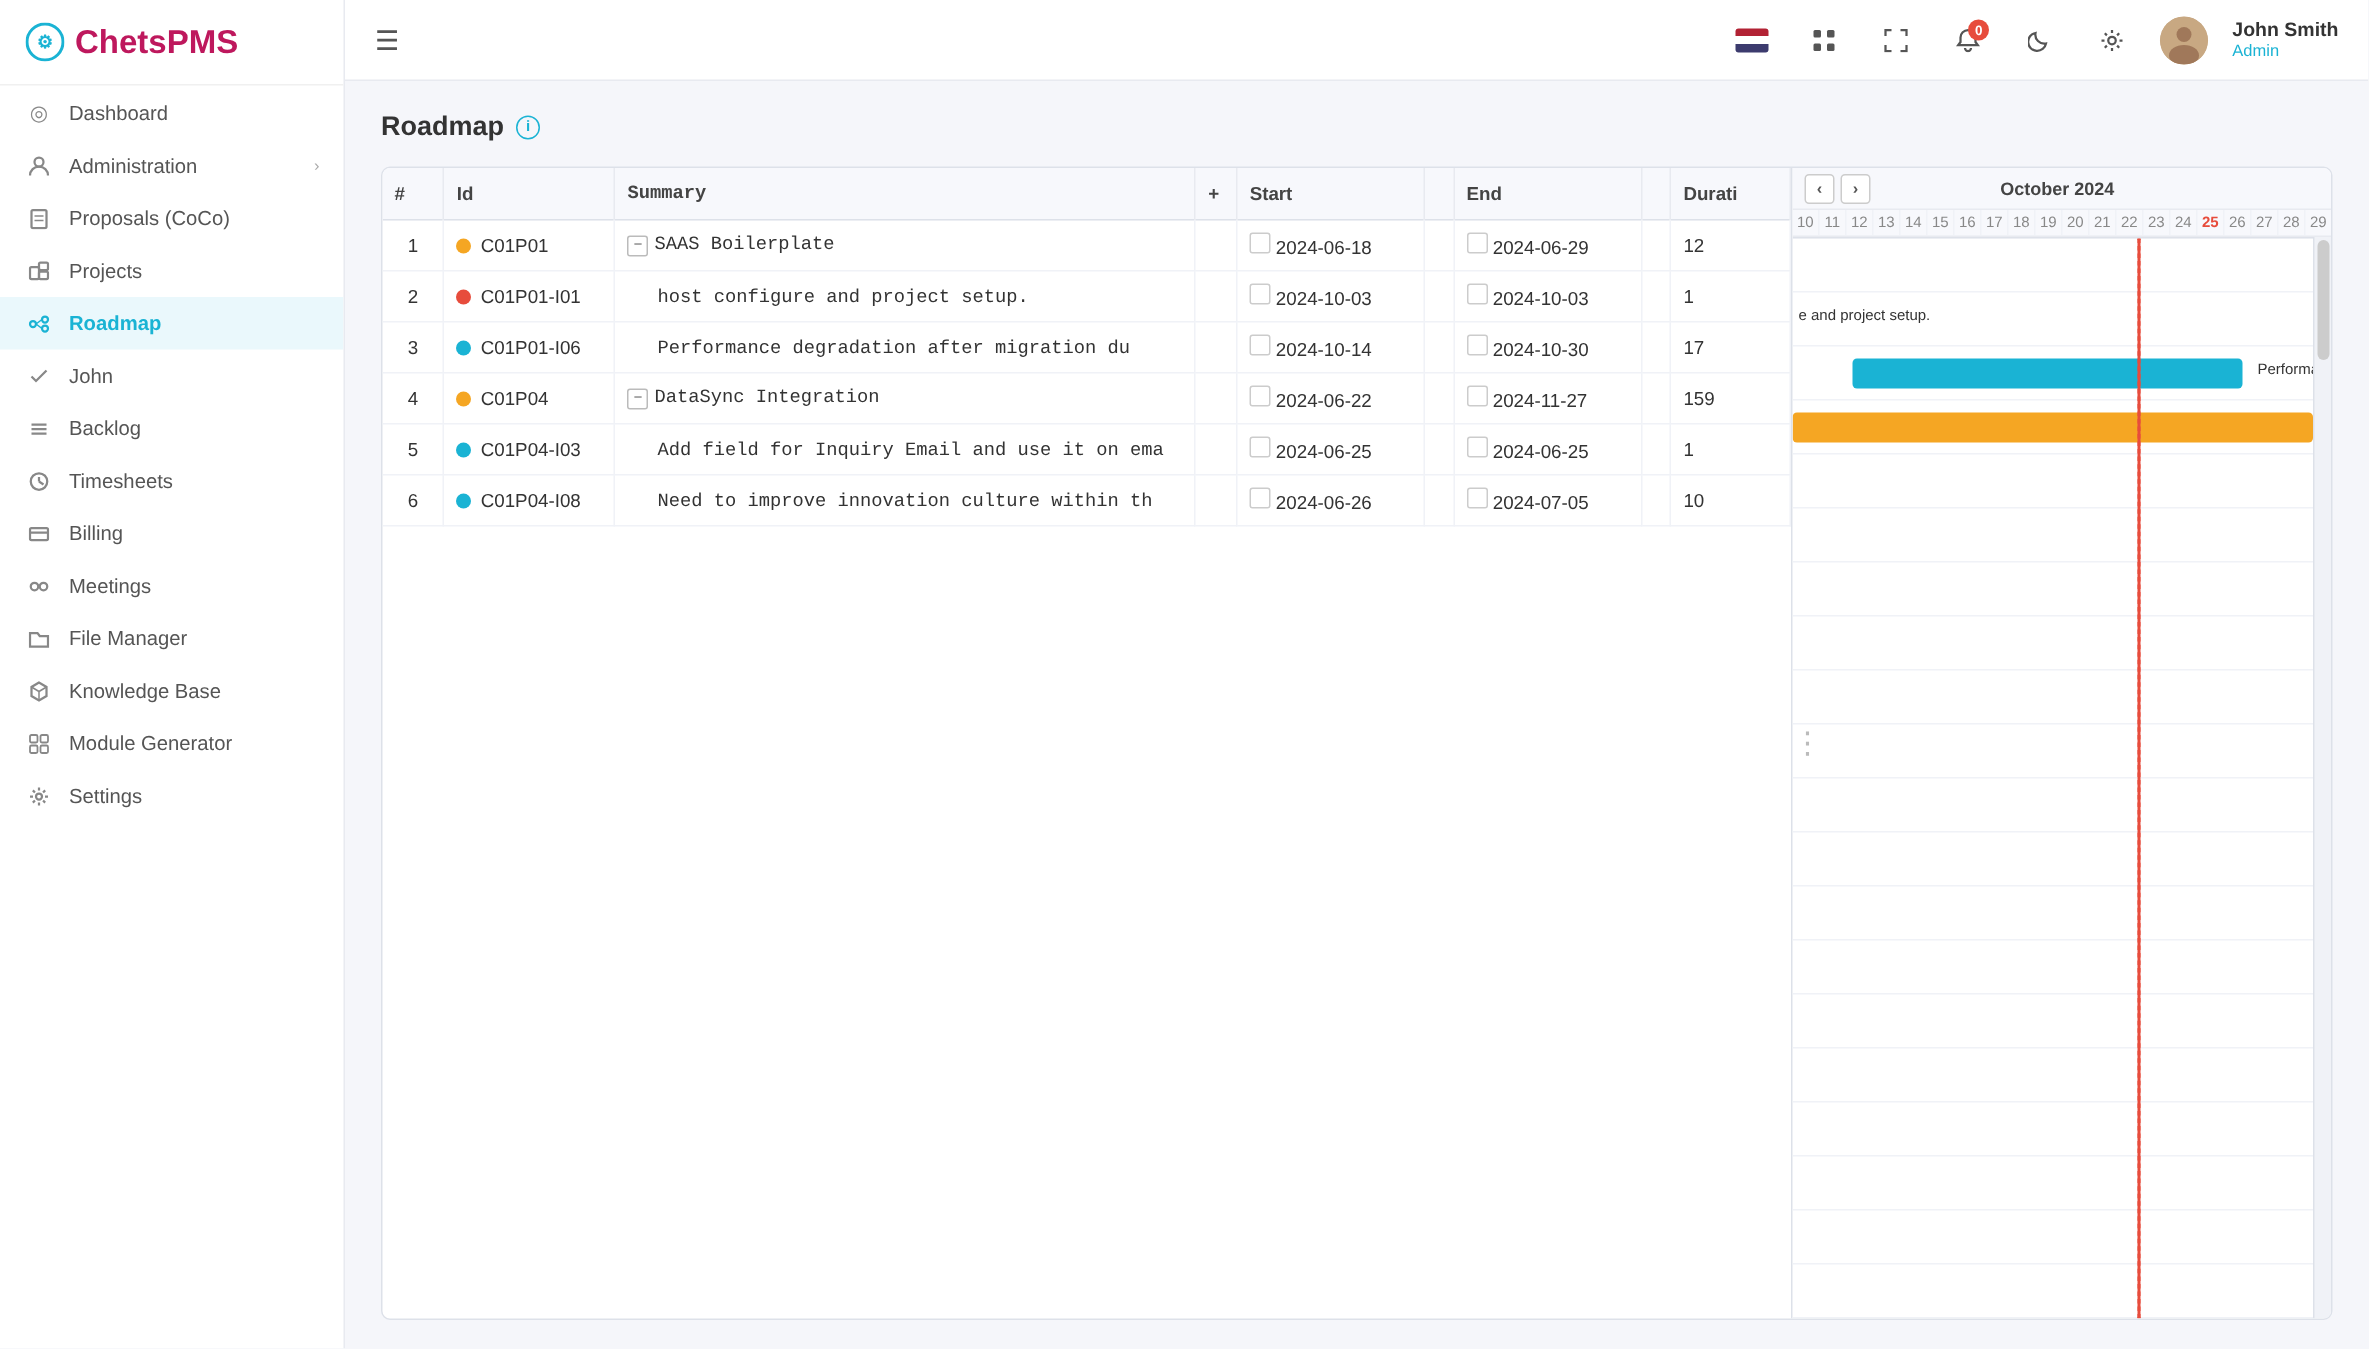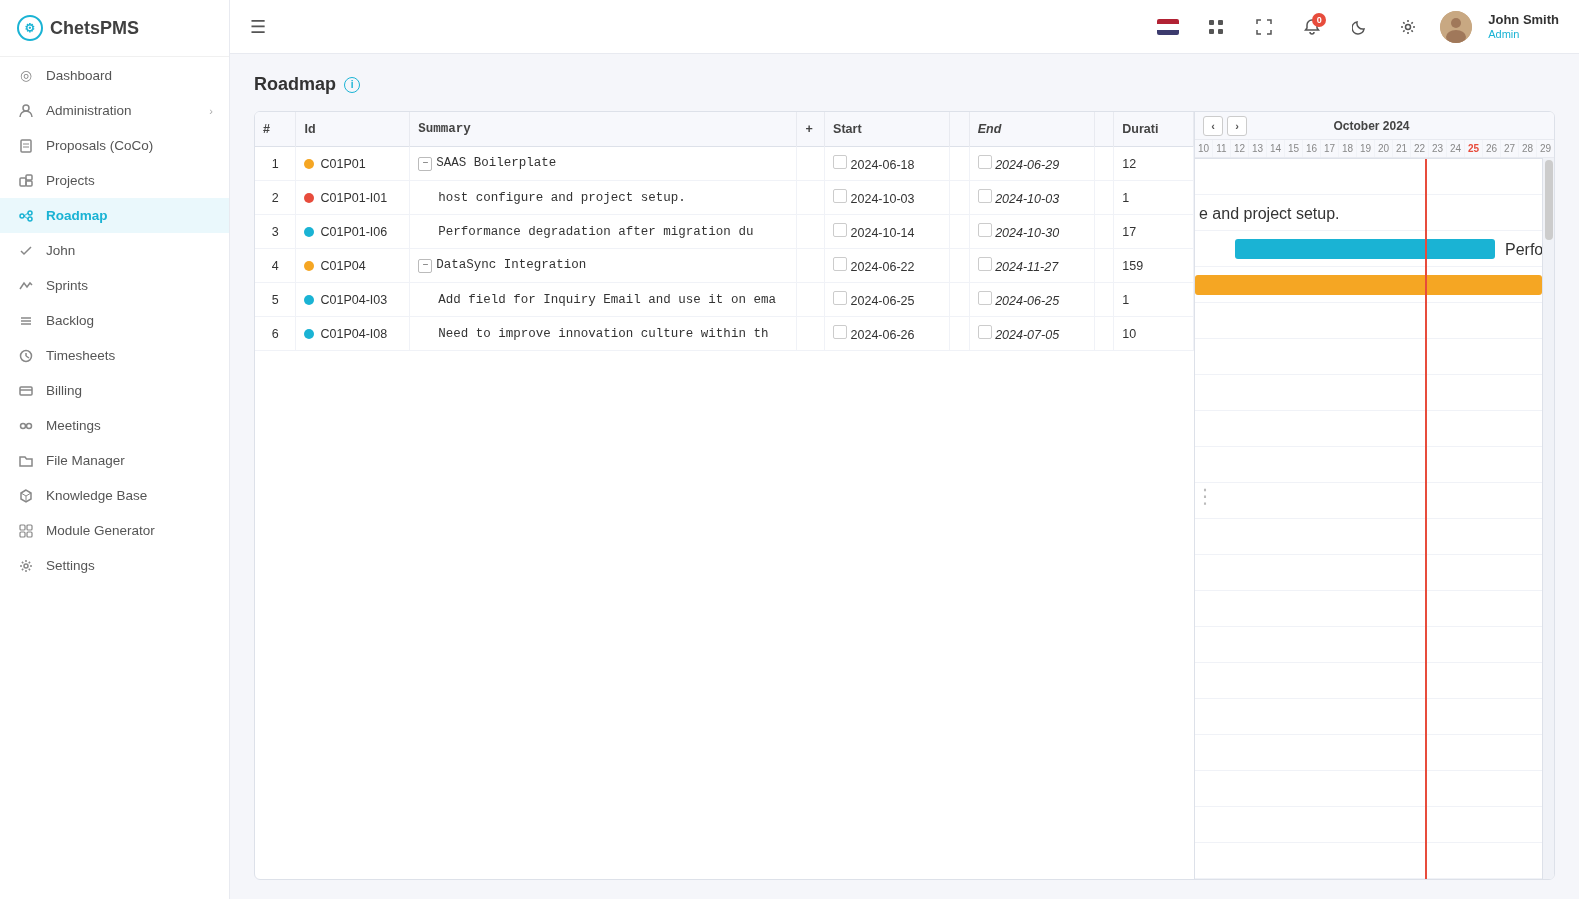--- a/index.html
+++ b/index.html
@@ -16,23 +16,23 @@
       height: 100vh;
       overflow-y: auto;
     }
     #sidebar-logo {
       padding: 14px 16px;
       display: flex;
       align-items: center;
       border-bottom: 1px solid #f0f0f0;
     }
     .logo-text {
-      font-size: 18px;
+      font-size: 22px;
       font-weight: 700;
-      color: #404040;
+      color: #be185d;
     }
     .logo-gear {
       width: 28px; height: 28px;
       margin-right: 6px;
       display: inline-flex;
       align-items: center;
       justify-content: center;
     }
     .nav-item {
       display: flex;
@@ -202,21 +202,21 @@
       white-space: nowrap;
       overflow: hidden;
       text-overflow: ellipsis;
     }
 
     .col-hash { width: 36px; text-align: center; }
     .col-id { width: 100px; }
     .col-summary { width: 340px; max-width: 340px; font-family: Liberation Mono, monospace; }
     .col-plus { width: 22px; }
     .col-start { width: 110px; }
-    .col-end { width: 110px; font-style: italic; }
+    .col-end { width: 110px; }
     .col-duration { width: 70px; }
 
     .dot {
       width: 10px; height: 10px;
       border-radius: 50%;
       display: inline-block;
       margin-right: 6px;
       vertical-align: middle;
     }
     .expand-icon {
@@ -299,21 +299,21 @@
       position: absolute;
       top: 8px;
       height: 20px;
       border-radius: 3px;
     }
     .bar-blue { background: #1ab3d4; }
     .bar-orange { background: #f5a623; }
     .bar-label {
       position: absolute;
       top: 10px;
-      font-size: 16px;
+      font-size: 10px;
       color: #333;
       white-space: nowrap;
       left: 4px;
     }
     .gantt-today-line {
       position: absolute;
       top: 0; bottom: 0;
       width: 1px;
       background: #e74c3c;
       border: 1px dashed #e74c3c;
@@ -406,28 +406,20 @@
 
     <div class="nav-item">
       <span class="nav-icon">
         <svg width="14" height="14" viewBox="0 0 14 14">
             <polyline points="2,7 5,10 12,3" fill="none" stroke="#888" stroke-width="1.5"></polyline>
           </svg>
       </span>
       <span>John</span>
     </div>
 
-    <div class="nav-item">
-      <span class="nav-icon">
-        <svg width="14" height="14" viewBox="0 0 14 14">
-            <polyline points="1,10 5,4 8,8 11,4 13,6" fill="none" stroke="#888" stroke-width="1.5"></polyline>
-          </svg>
-      </span>
-      <span>Sprints</span>
-    </div>
 
     <div class="nav-item">
       <span class="nav-icon">
         <svg width="14" height="14" viewBox="0 0 14 14">
             <line x1="2" y1="4" x2="12" y2="4" stroke="#888" stroke-width="1.5"></line>
             <line x1="2" y1="7" x2="12" y2="7" stroke="#888" stroke-width="1.5"></line>
             <line x1="2" y1="10" x2="12" y2="10" stroke="#888" stroke-width="1.5"></line>
           </svg>
       </span>
       <span>Backlog</span>

